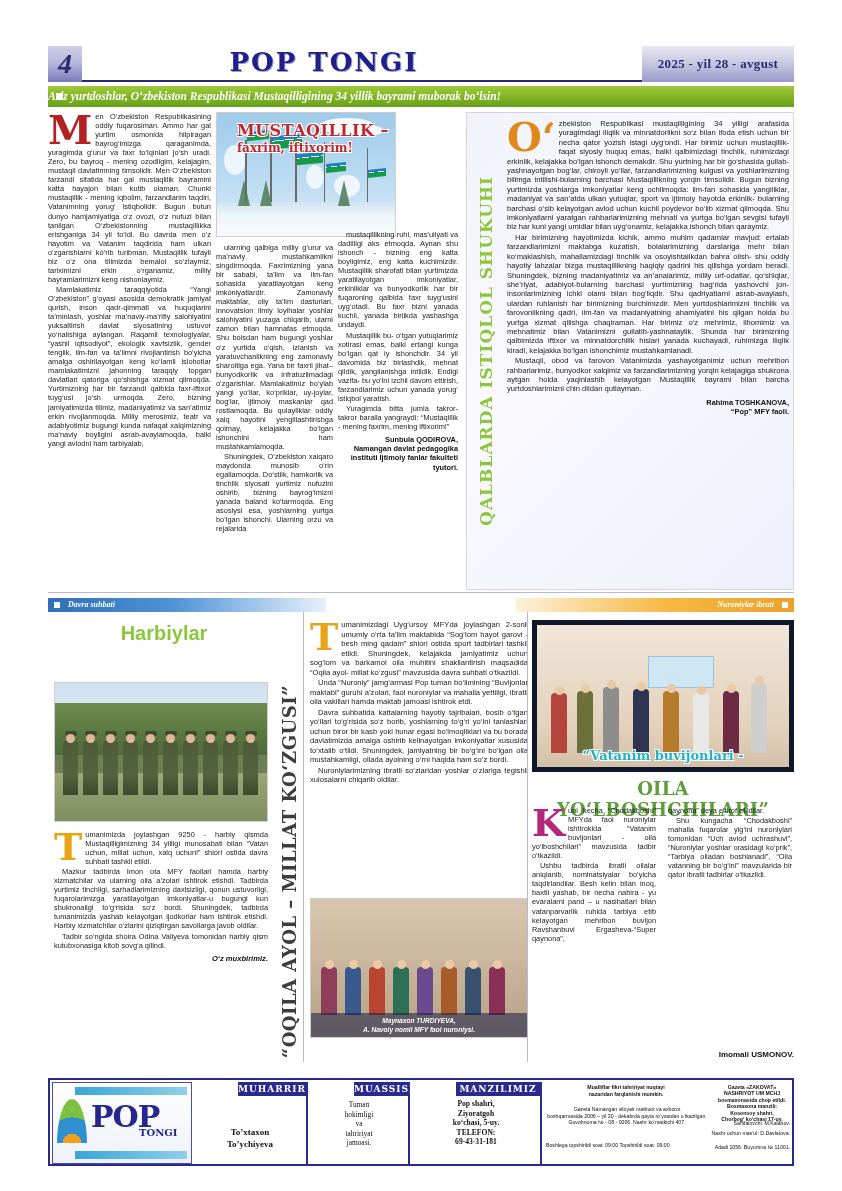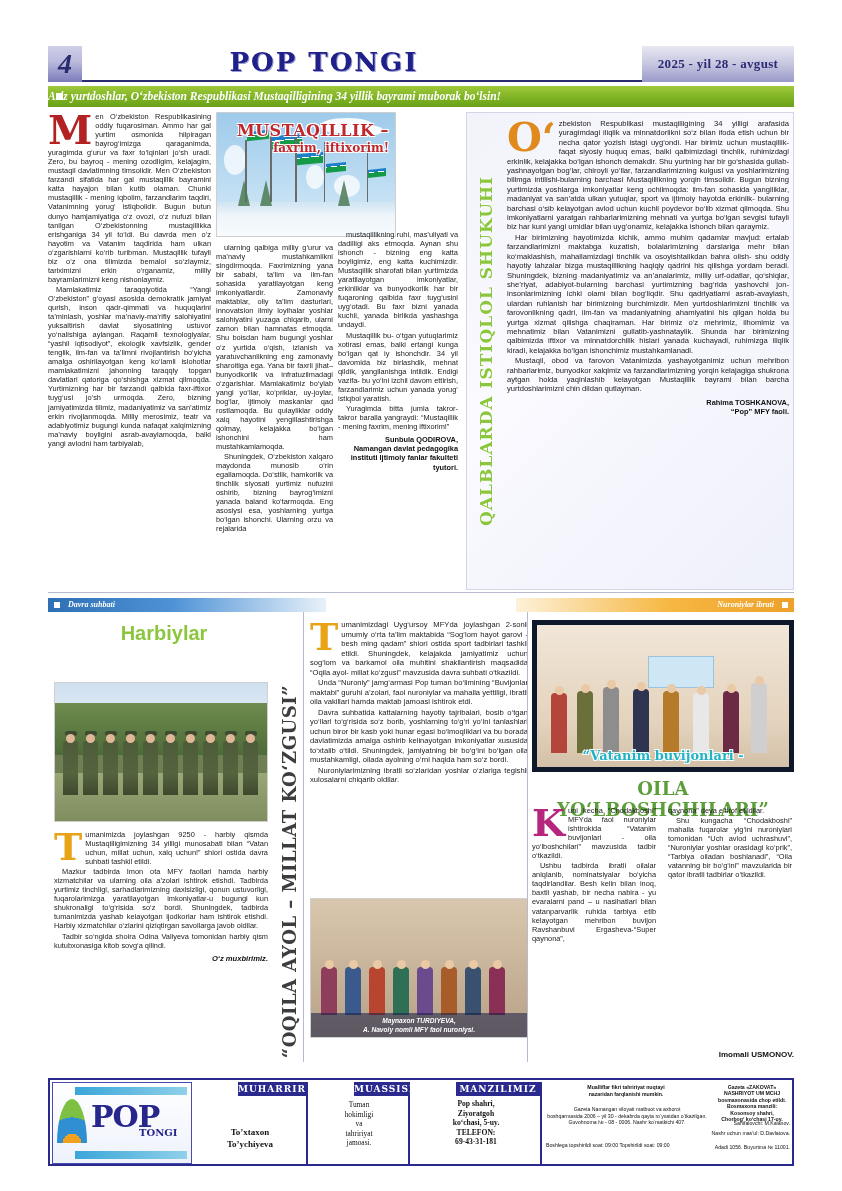--- a/index.html
+++ b/index.html
@@ -79,21 +79,21 @@
     background: linear-gradient(180deg,#cfe4f2 0%, #eef5fb 40%, #f7fbfd 100%); }
   .cloud { position:absolute; border-radius:50%; background:rgba(255,255,255,.9); }
   .flagpole { position:absolute; width:1.2px; background:#6b6b6b; bottom:34px; }
   .flag { position:absolute; width:22px; height:9px;
     background: linear-gradient(180deg,#1e7fc4 0%,#1e7fc4 33%,#ffffff 33%,#ffffff 40%,#159b47 40%,#159b47 100%);
     transform: skewY(-6deg); }
   .tree { position:absolute; bottom:30px; width:0; height:0;
     border-left:6px solid transparent; border-right:6px solid transparent;
     border-bottom:26px solid #4c7a52; opacity:.85; }
   .spray { position:absolute; border-radius:50%; background:rgba(255,255,255,.75); }
-  .photo-title { position:absolute; right:6px; top:8px; text-align:right; }
+  .photo-title { position:absolute; right:6px; top:8px; text-align:left; }
   .pt1 { font-family:"DejaVu Serif", serif; font-weight:bold; font-size:16px; color:#c0272d;
     text-shadow: -1px -1px 0 #fff, 1px -1px 0 #fff, -1px 1px 0 #fff, 1px 1px 0 #fff; letter-spacing:.5px;}
   .pt2 { font-family:"DejaVu Serif", serif; font-weight:bold; font-size:12px; color:#c0272d;
     text-shadow: -1px -1px 0 #fff, 1px -1px 0 #fff, -1px 1px 0 #fff, 1px 1px 0 #fff; margin-top:1px;}
 
   .c2 { left:168px; top:131px; width:117px; }
   .c3 { left:290px; top:118px; width:120px; }
 
   .sig { text-align:right; font-weight:bold; font-size:7.4px; line-height:9.2px; color:#111; margin-top:4px;}
 

